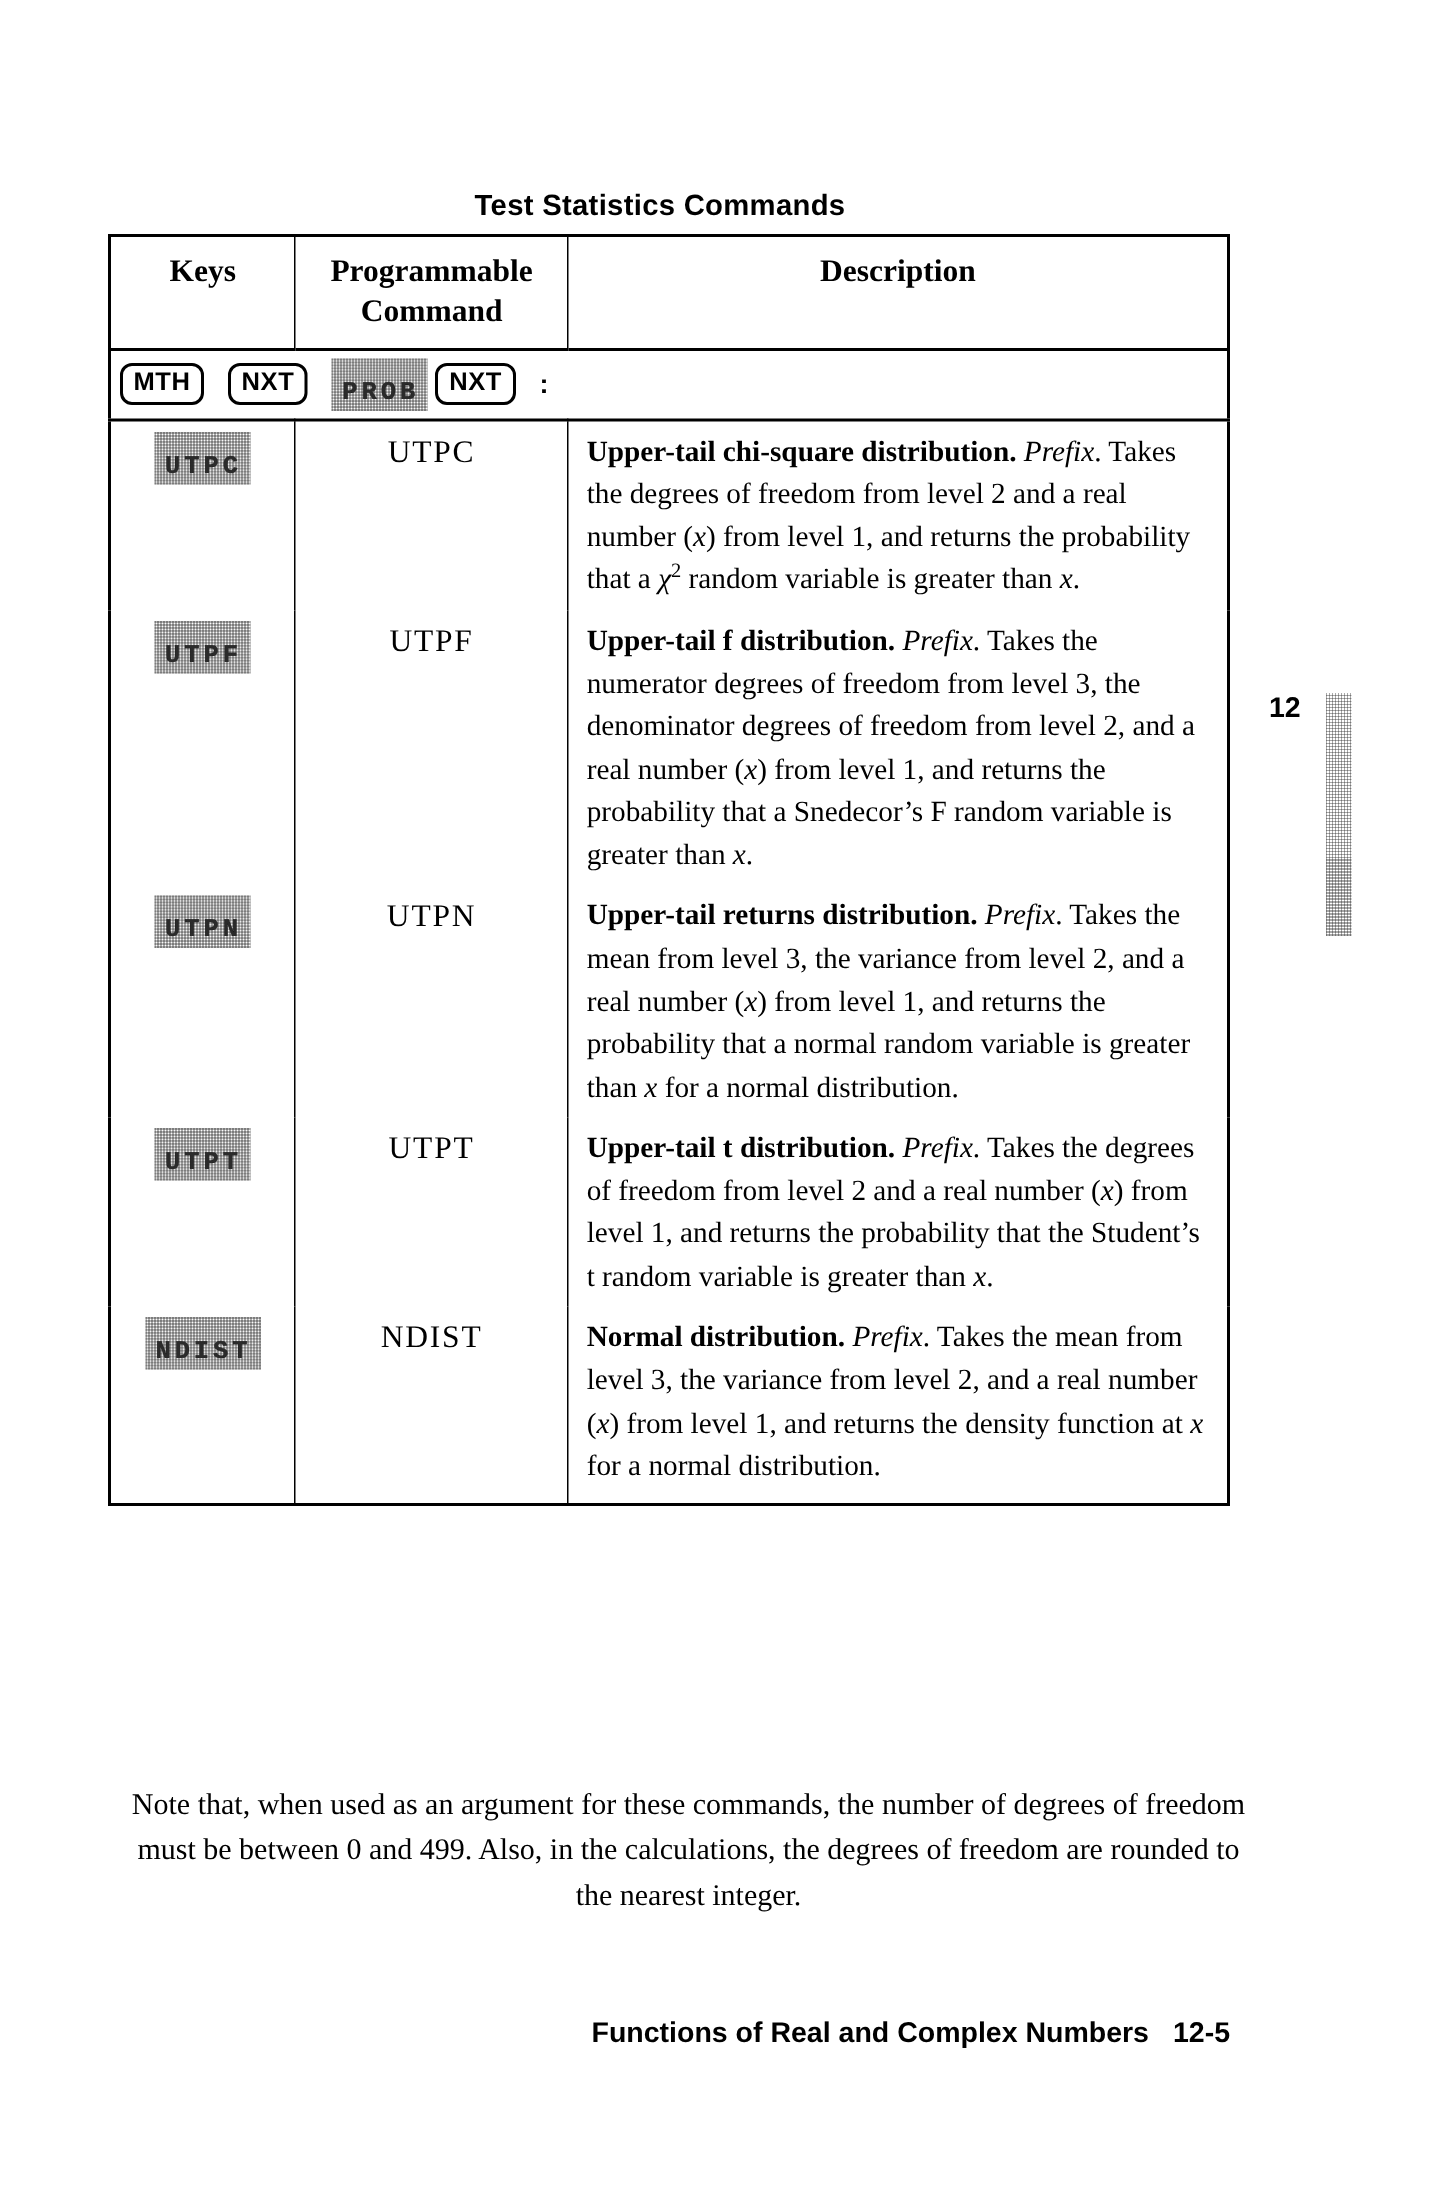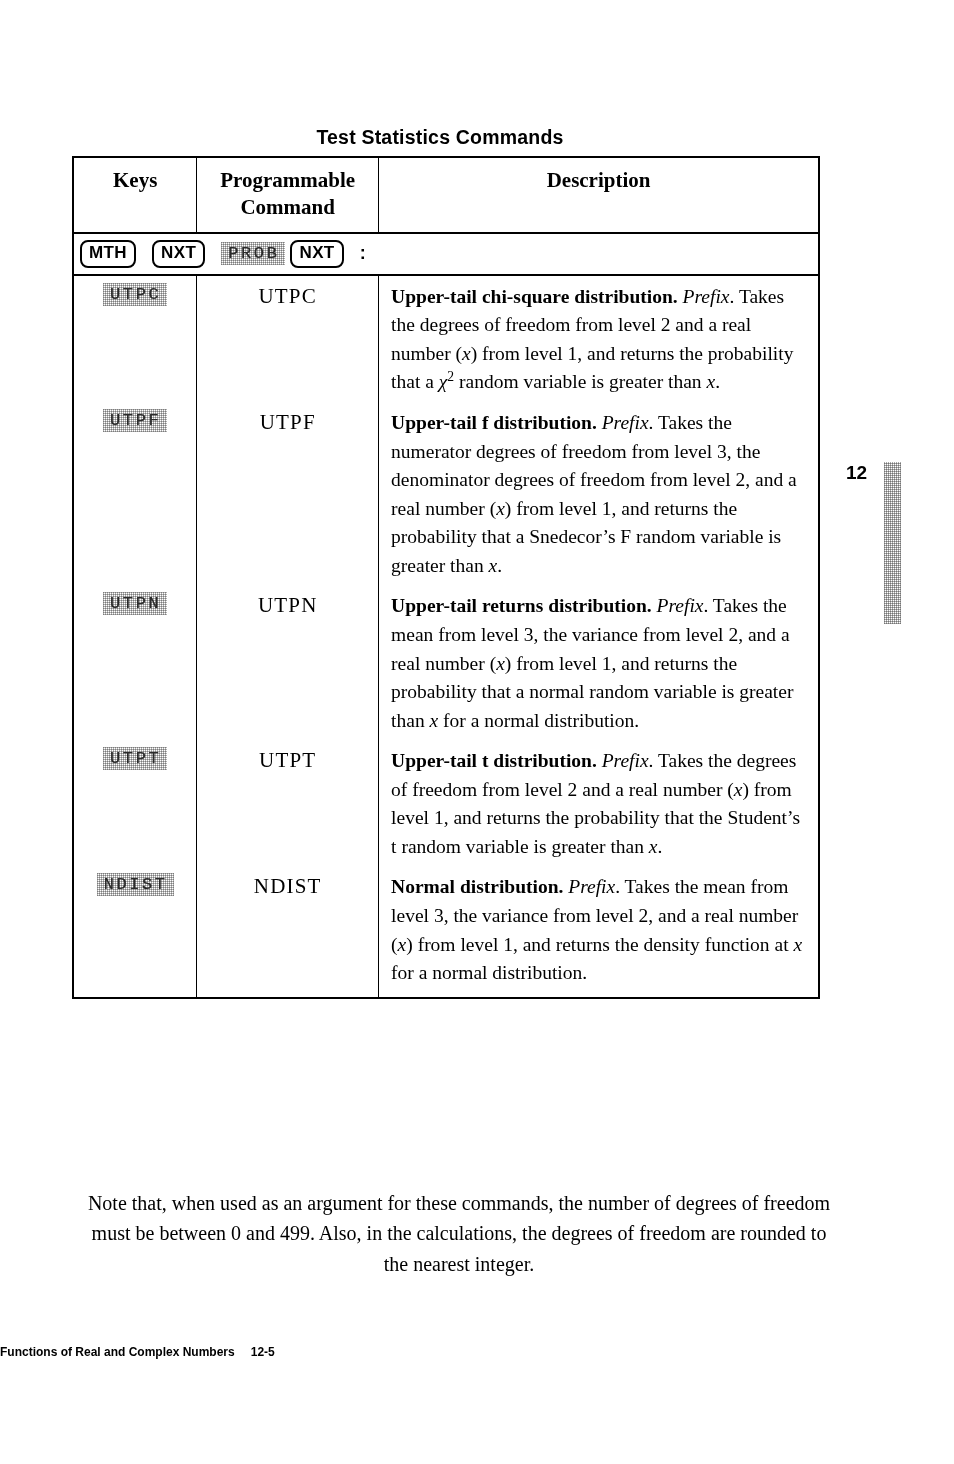--- a/index.html
+++ b/index.html
@@ -77,23 +77,23 @@
                    line-height: 1.465; }
 
   
   tr.row-last .cell-pad-desc { padding-bottom: 9px; }
 
   
   .softkey {
     display: inline-block;
     font-family: "Liberation Mono", "DejaVu Sans Mono", monospace;
     font-size: 17px;
-    font-weight: normal;
+    font-weight: bold;
     letter-spacing: 2.6px;
-    padding: 2px 6px 2px 7px;
+    padding: 14px 6px 2px 7px;
     color: #2b2b2b;
     background-image:
       repeating-linear-gradient(0deg,
         rgba(0,0,0,0.30) 0px, rgba(0,0,0,0.30) 1px,
         rgba(0,0,0,0) 1px, rgba(0,0,0,0) 2px),
       repeating-linear-gradient(90deg,
         rgba(0,0,0,0.30) 0px, rgba(0,0,0,0.30) 1px,
         rgba(0,0,0,0) 1px, rgba(0,0,0,0) 2px);
     -webkit-text-stroke: 0.15px #000;
     white-space: nowrap;
@@ -166,23 +166,24 @@
     line-height: 1.52;
     text-align: center;
   }
 
   
   .footer {
     position: absolute;
     left: 0;
     top: 1345px;
     width: 820px;
-    font-family: "Liberation Sans", "DejaVu Sans", sans-serif;
-    font-weight: bold;
-    font-size: 12px;
+    text-align: right;
+    font-family: "Liberation Sans", "DejaVu Sans", sans-serif;
+    font-weight: bold;
+    font-size: 19px;
   }
   .footer .fpage { margin-left: 16px; }
 </style>
 </head>
 <body>
 
 <div class="page-title">Test Statistics Commands</div>
 
 <table class="cmd-table">
   <colgroup>

